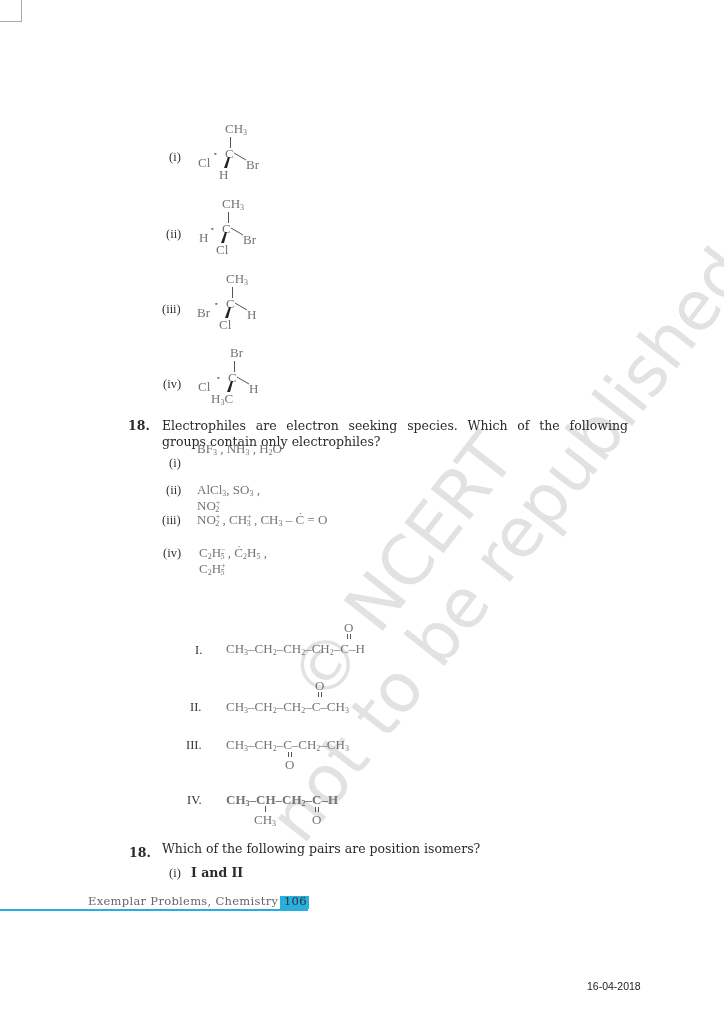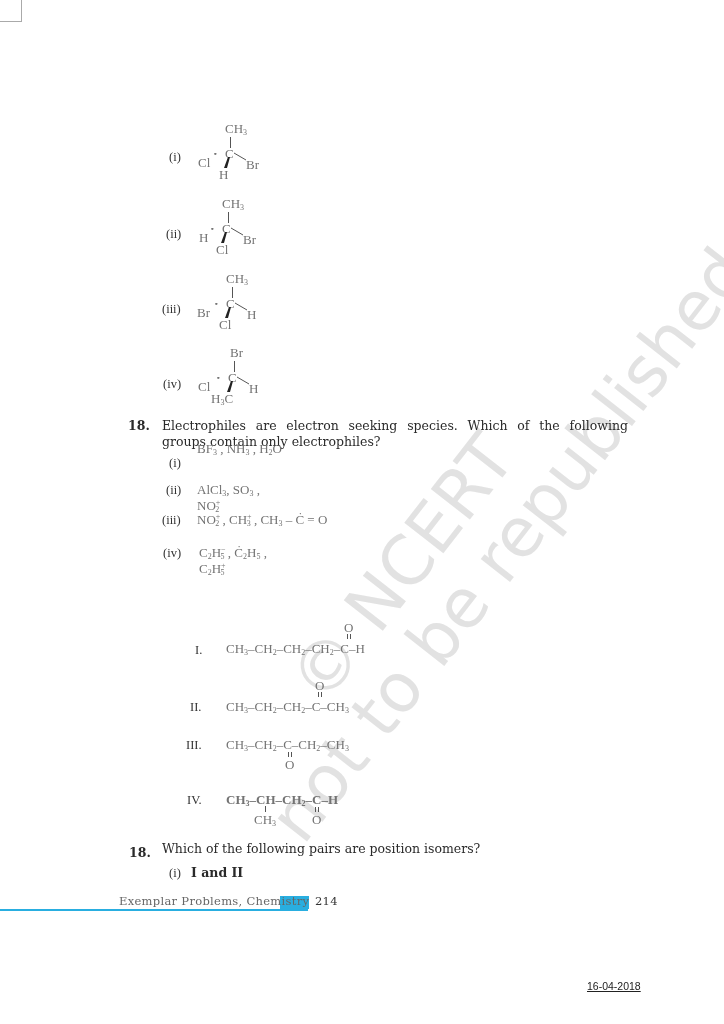--- a/index.html
+++ b/index.html
@@ -20,22 +20,22 @@
   }
   .roman { font-family: "Liberation Serif", serif; font-size: 12.5px; color: #333; }
   .chem { font-family: "Liberation Serif", serif; font-size: 13px; color: #737373; }
   sub { font-size: 8px; vertical-align: -2px; }
   sup { font-size: 8px; vertical-align: 5px; }
   .text { font-family: "DejaVu Serif", serif; font-size: 12.5px; color: #2a2a2a; line-height: 16px; }
   .qnum { font-family: "DejaVu Serif", serif; font-weight: bold; font-size: 12.5px; }
   .note { font-family: "DejaVu Serif", serif; font-weight: bold; font-size: 12.5px; line-height: 16px; color: #2a2a2a; }
   .footer-line { position: absolute; left: 0; top: 909px; width: 308px; height: 1.5px; background: #29aee0; }
   .page-box { position: absolute; left: 280px; top: 896px; width: 29px; height: 13px; background: #29aee0; }
-  .footer-text { font-family: "DejaVu Serif", serif; font-size: 11.5px; color: #666; letter-spacing: 0.3px; margin-left: 31px; }
-  .date { font-family: "Liberation Sans", sans-serif; font-size: 10.5px; color: #222; text-decoration: underline; }
+  .footer-text { font-family: "DejaVu Serif", serif; font-size: 11.5px; color: #666; letter-spacing: 0.3px; }
+  .date { font-family: "Liberation Sans", sans-serif; font-size: 10.5px; color: #222; }
   .bondv { position: absolute; width: 1px; background: #555; }
   .dbl { position: absolute; width: 4px; height: 5px; border-left: 1px solid #555; border-right: 1px solid #555; box-sizing: border-box; }
 </style>
 </head>
 <body>
 
 <div class="crop-mark"></div>
 
 <div class="watermark">
   <div>© NCERT</div>
@@ -163,15 +163,15 @@
 <div>
   <span class="abs qnum" style="left:129px;top:845px;">18.</span>
   <span class="abs text" style="left:162px;top:841px;">Which of the following pairs are position isomers?</span>
   <span class="abs roman" style="left:169px;top:866px;">(i)</span>
   <span class="abs text" style="left:191px;top:865px;font-weight:bold;">I and II</span>
 </div>
 
 <div class="footer-line"></div>
 <div class="page-box"></div>
 <span class="abs footer-text" style="left:88px;top:894px;">Exemplar Problems, Chemistry</span>
-<span class="abs footer-text" style="left:284px;top:894px;color:#333;">214</span>
+<span class="abs footer-text" style="left:284px;top:894px;color:#333;">106</span>
 
 <span class="abs date" style="left:587px;top:980px;">16-04-2018</span>
 
 </body></html>

